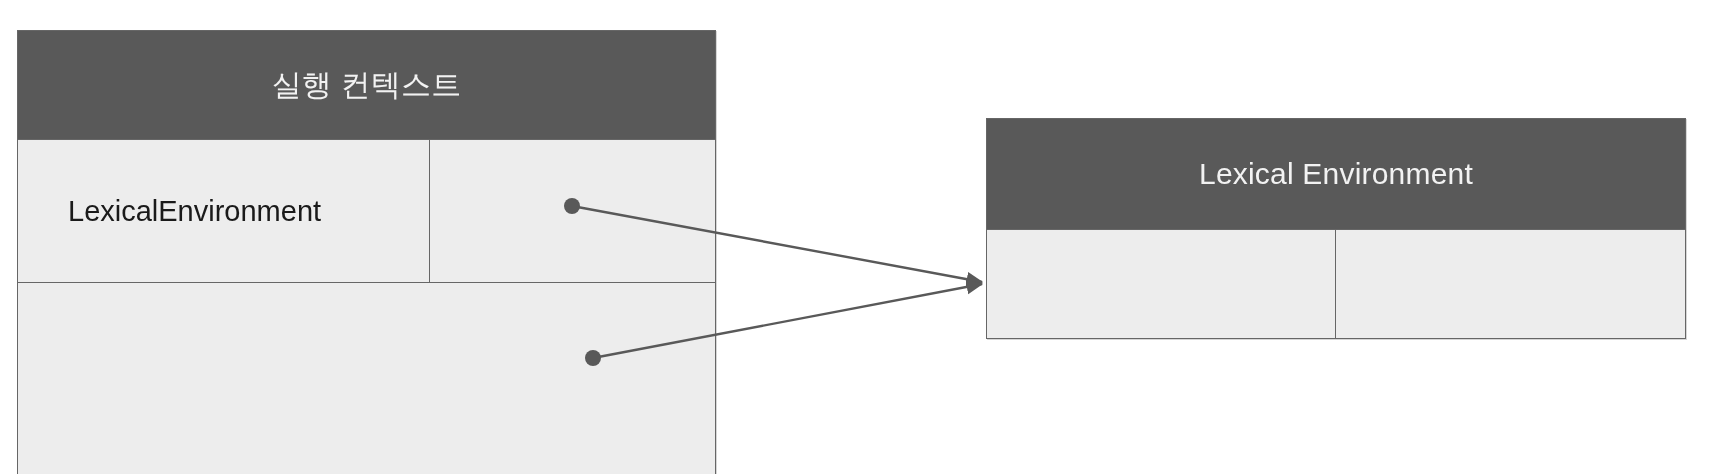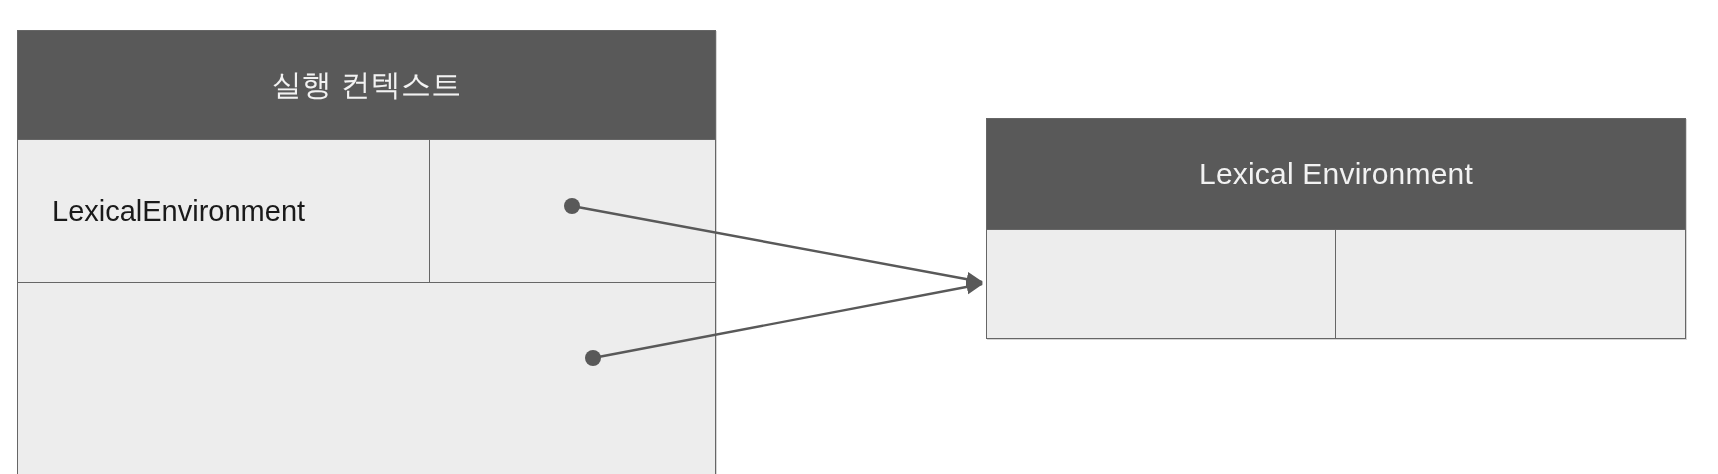--- a/index.html
+++ b/index.html
@@ -52,21 +52,21 @@
   }
   .cell {
     box-sizing: border-box;
     display: flex;
     align-items: center;
     background: #ededed;
     color: #1a1a1a;
     overflow: hidden;
   }
   .cell-label {
-    padding-left: 34px;
+    padding-left: 50px;
     white-space: nowrap;
   }
 
   
   #exec-context {
     left: 17px;
     top: 30px;
     width: 699px;
     height: 458px;
   }

